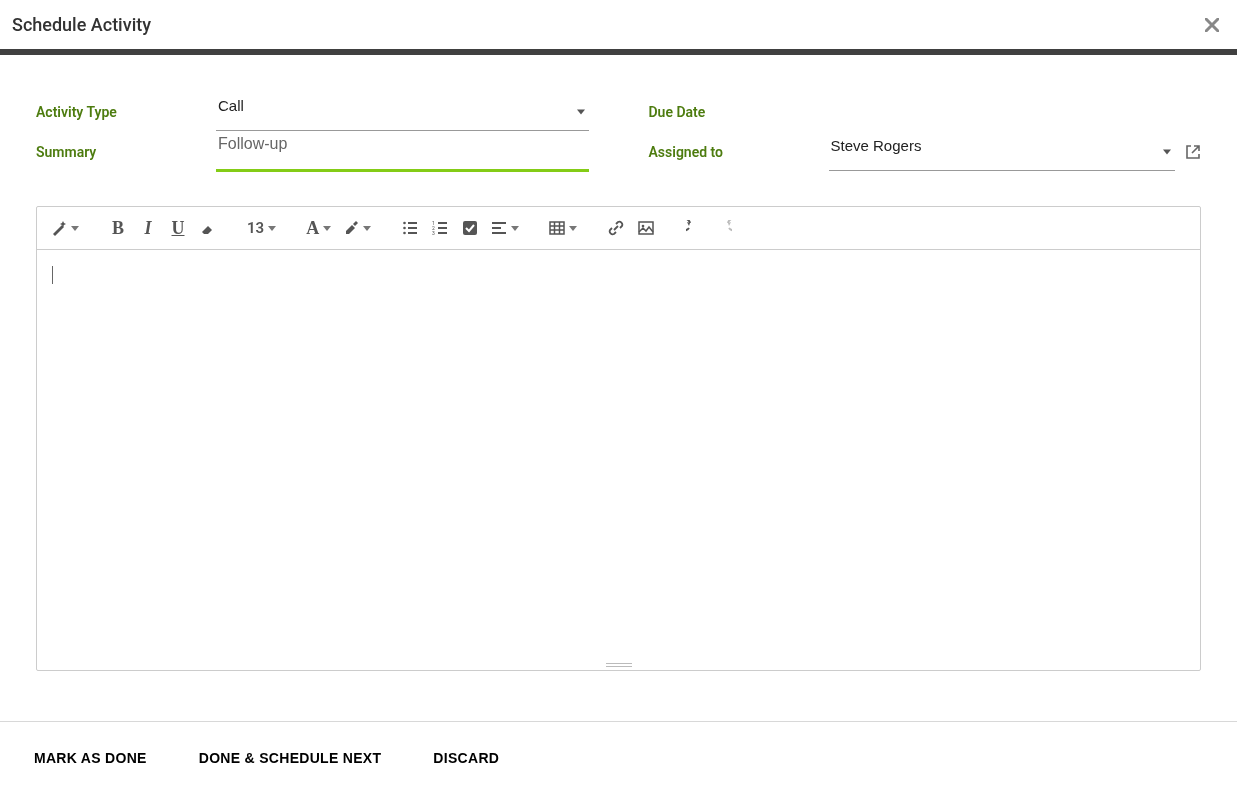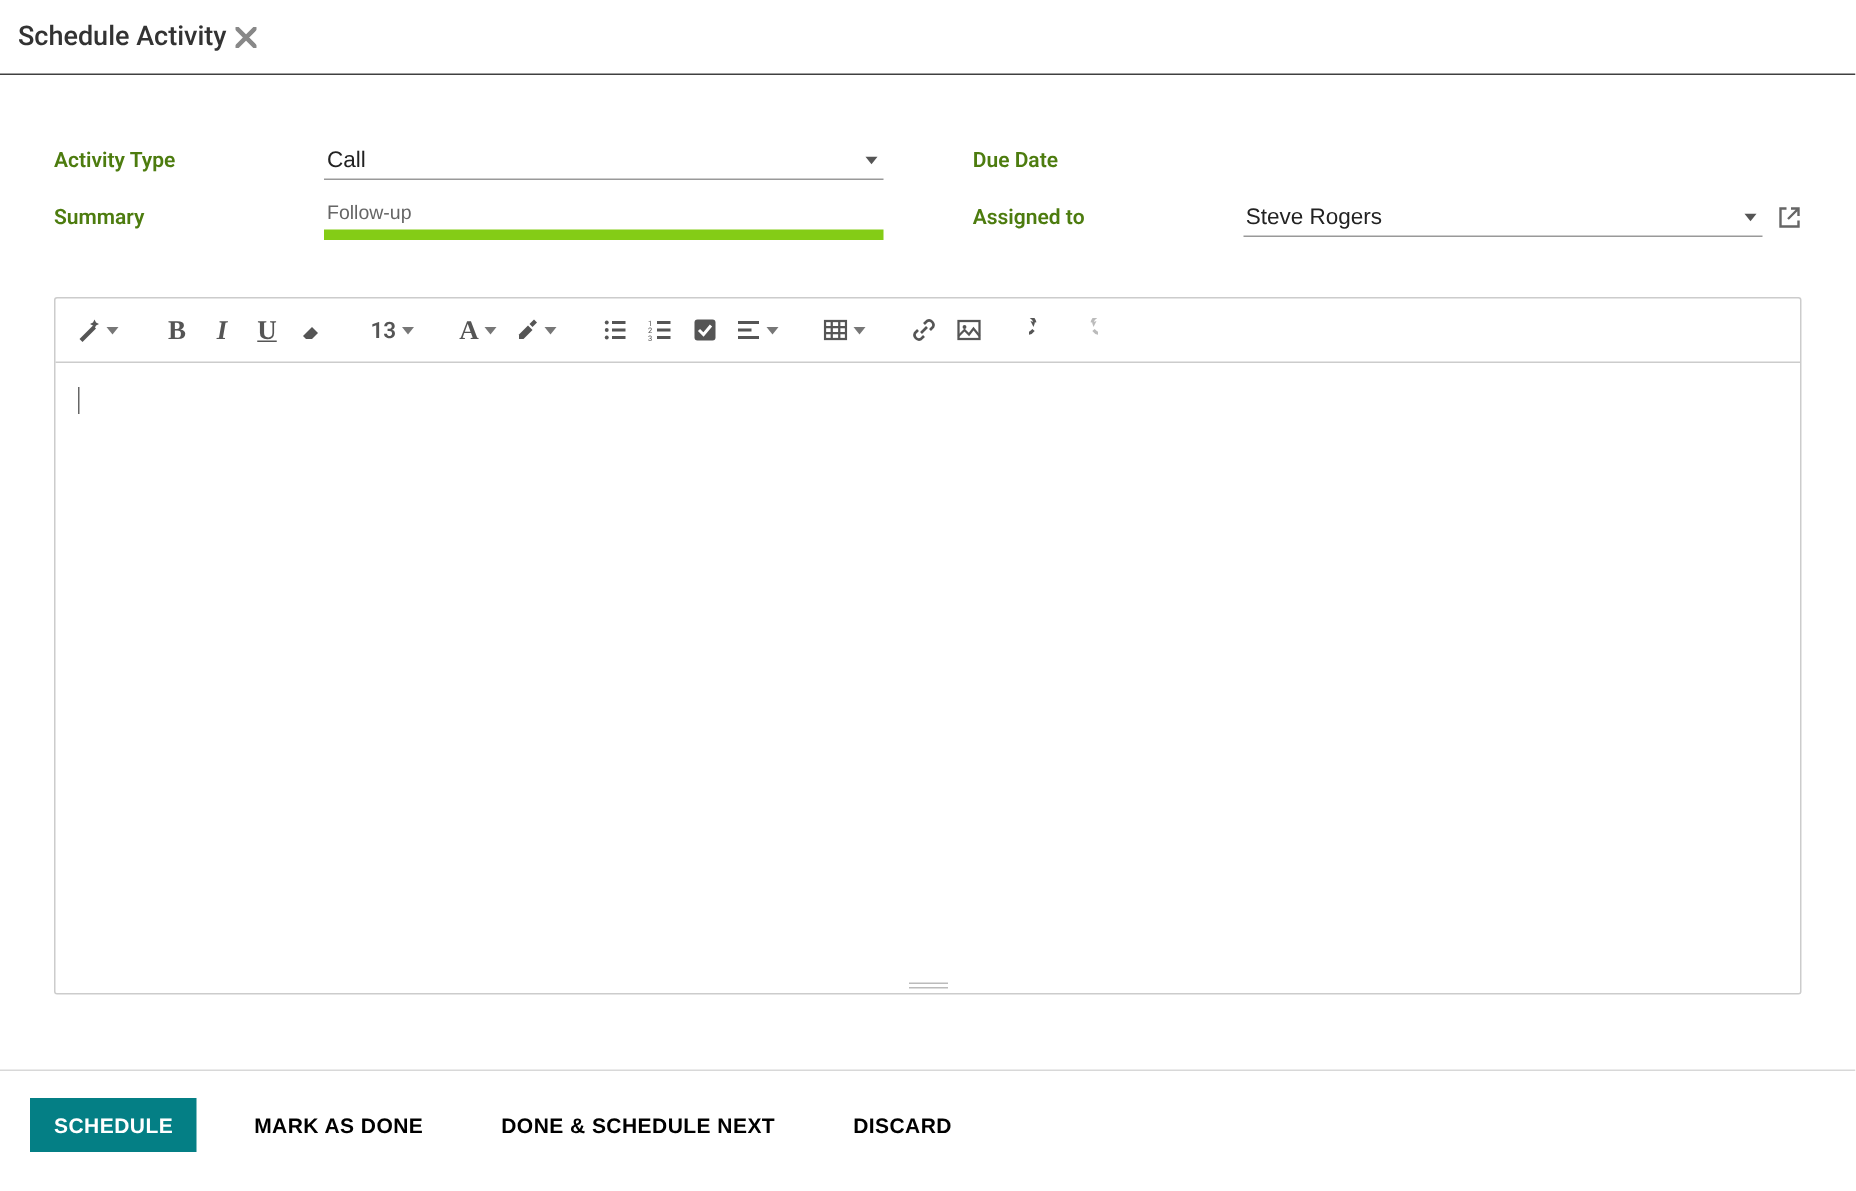--- a/index.html
+++ b/index.html
@@ -11,23 +11,23 @@
     color: #222;
     background: #fff;
     width: 1237px;
   }
   .modal {
     width: 1237px;
     position: relative;
   }
   .modal-header {
     padding: 14px 12px 14px 12px;
-    border-bottom: 1px solid #404040;
-    display: flex;
-    justify-content: flex-start;
+    border-bottom: 6px solid #404040;
+    display: flex;
+    justify-content: space-between;
     align-items: center;
   }
   .modal-title {
     font-size: 18px;
     font-weight: 500;
     color: #333;
   }
   .close-btn {
     font-size: 20px;
     color: #888;
@@ -58,31 +58,31 @@
   .inp-wrap {
     position: relative;
     display: flex;
     align-items: center;
     gap: 10px;
   }
   .inp {
     width: 100%;
     border: none;
     border-bottom: 1px solid #999;
-    padding: 4px 18px 4px 2px;
+    padding: 4px 18px 16px 2px;
     font-size: 15px;
     color: #222;
     background: transparent;
     outline: none;
   }
   .inp.light {
-    border-bottom: 7px solid #84cc16;
+    border-bottom: 3px solid #84cc16;
     font-weight: 400;
     color: #666;
-    font-size: 13px;
+    font-size: 16px;
   }
   .caret-down {
     position: absolute;
     right: 4px;
     top: 50%;
     transform: translateY(-50%);
     width: 0; height: 0;
     border-left: 4px solid transparent;
     border-right: 4px solid transparent;
     border-top: 5px solid #555;
@@ -388,19 +388,18 @@
         <div class="lines">
             <span></span>
             <span></span>
           </div>
       </div>
     </div>
 
   </div>
 
   <div class="modal-footer">
-    <button class="btn primary">SCHEDULE</button>
     <button class="btn link">MARK AS DONE</button>
     <button class="btn link">DONE &amp; SCHEDULE NEXT</button>
     <button class="btn link">DISCARD</button>
   </div>
 
 </div>
 
 </body></html>

